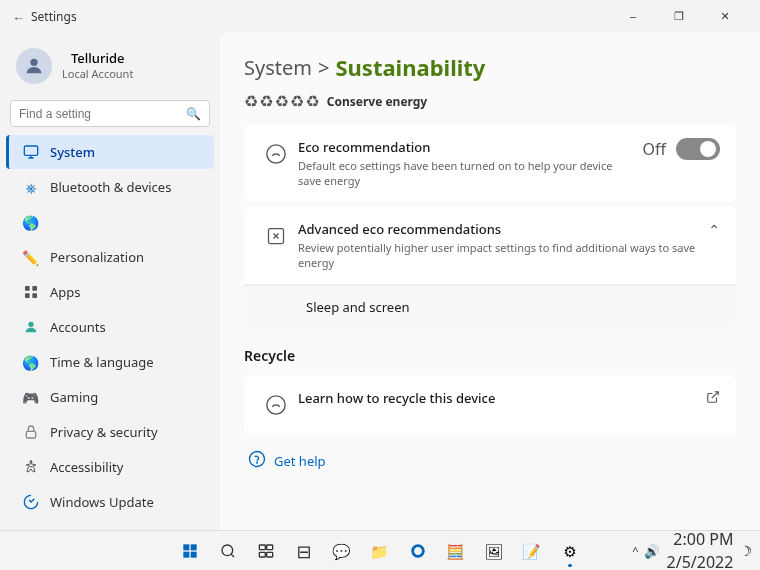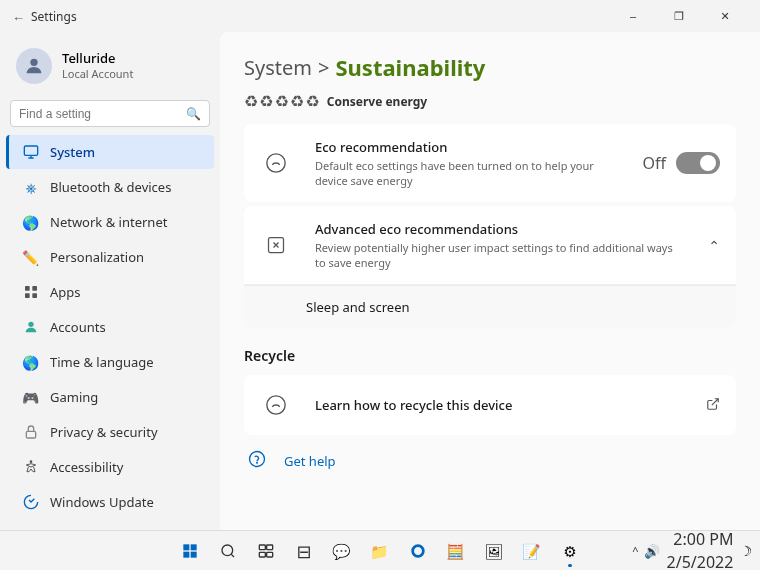--- a/index.html
+++ b/index.html
@@ -59,20 +59,21 @@
       padding: 8px 0;
       flex-shrink: 0;
       overflow-y: auto;
     }
 
     .user-section {
       display: flex;
       align-items: center;
       gap: 10px;
       padding: 8px 16px 12px;
+      text-align: center;
     }
     .avatar {
       width: 36px;
       height: 36px;
       background: #d0d8e8;
       border-radius: 50%;
       display: flex;
       align-items: center;
       justify-content: center;
       font-size: 18px;
@@ -176,23 +177,23 @@
 
     .card {
       background: white;
       border-radius: 8px;
       margin-bottom: 4px;
       overflow: hidden;
     }
 
     .card-row {
       display: flex;
-      align-items: center;
+      align-items: flex-start;
       padding: 14px 16px;
-      gap: 23px;
+      gap: 6px;
       border-bottom: 1px solid #f0f0f0;
     }
     .card-row:last-child { border-bottom: none; }
 
     .row-icon {
       width: 32px;
       height: 32px;
       display: flex;
       align-items: center;
       justify-content: center;
@@ -257,21 +258,21 @@
     .section-title-text { font-size: 14px; font-weight: 600; color: #1a1a1a; margin-bottom: 10px; }
 
     .external-icon {
       font-size: 14px;
       color: #555;
     }
 
     .get-help-row {
       display: flex;
       align-items: center;
-      gap: 18px;
+      gap: 8px;
       padding: 10px 4px;
       cursor: pointer;
     }
     .get-help-link {
       color: #0067c0;
       font-size: 13px;
       text-decoration: none;
     }
     .get-help-icon { font-size: 18px; color: #0067c0; }
 
@@ -368,21 +369,20 @@
           </svg>
       </span>
       <span>System</span>
     </div>
     <div class="nav-item">
       <span class="nav-icon" style="color:#0067c0;font-size:14px;">⎈</span>
       <span>Bluetooth &amp; devices</span>
     </div>
     <div class="nav-item">
       <span class="nav-icon" style="color:#0a7acc;font-size:14px;">🌎</span>
-      <span>Network &amp; internet</span>
     </div>
     <div class="nav-item">
       <span class="nav-icon" style="color:#e07c00;font-size:14px;">✏️</span>
       <span>Personalization</span>
     </div>
     <div class="nav-item">
       <span class="nav-icon" style="font-size:14px;">
         <svg width="16" height="16" viewBox="0 0 24 24" fill="none">
             <rect x="3" y="3" width="7" height="7" rx="1" fill="#555"></rect>
             <rect x="14" y="3" width="7" height="7" rx="1" fill="#555"></rect>

